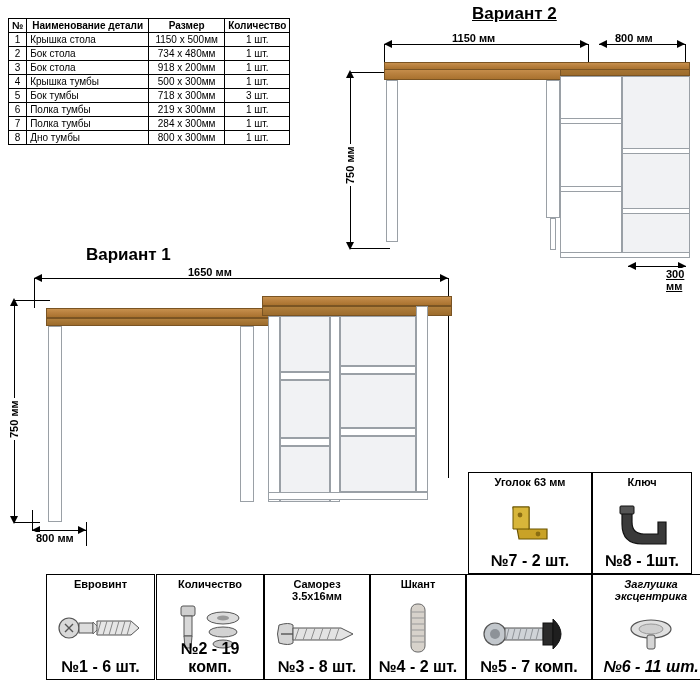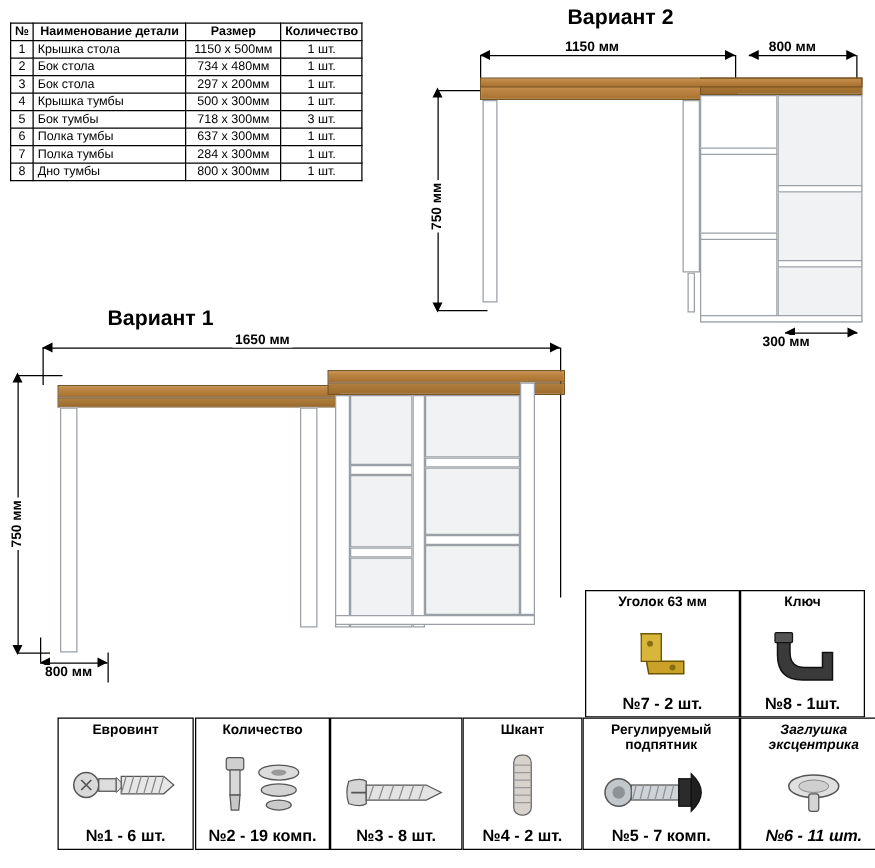--- a/index.html
+++ b/index.html
@@ -17,21 +17,21 @@
     font-weight:normal;white-space:nowrap;
   }
   #parts-table th{font-weight:bold;text-align:center;font-size:10px;}
   #parts-table td.num{text-align:center;width:16px;}
   #parts-table td.name{width:122px;}
   #parts-table td.size{text-align:center;width:76px;}
   #parts-table td.qty{text-align:center;width:60px;}
 
   
   .heading{font-weight:bold;font-size:17px;}
-  #variant2-title{left:454px;top:4px;}
+  #variant2-title{left:472px;top:4px;text-decoration:underline;}
   #variant1-title{left:86px;top:245px;}
 
   
   .panel{position:absolute;background:#ffffff;border:1px solid #9aa0a6;box-sizing:border-box;}
   .panel.shade{background:#f1f2f4;}
   .wood{position:absolute;box-sizing:border-box;border:1px solid #7a5423;
         background:linear-gradient(180deg,#c8914e 0%,#b9813f 45%,#a9722f 100%);}
   .wood.dark{background:linear-gradient(180deg,#b07f3d 0%,#9d6c2c 100%);}
 
   
@@ -43,21 +43,21 @@
   .arrow.r{border-top:4px solid transparent;border-bottom:4px solid transparent;border-left:8px solid #000;}
   .arrow.u{border-left:4px solid transparent;border-right:4px solid transparent;border-bottom:8px solid #000;}
   .arrow.d{border-left:4px solid transparent;border-right:4px solid transparent;border-top:8px solid #000;}
   .dimtext{position:absolute;font-size:11px;font-weight:bold;background:#fff;padding:0 2px;}
   .dimtext.vert{transform:rotate(-90deg);transform-origin:left top;}
   .extline{position:absolute;background:#000;width:1px;}
 
   
   .hwbox{position:absolute;border:1px solid #000;box-sizing:border-box;background:#fff;}
   .hwtitle{font-size:11px;font-weight:bold;text-align:center;line-height:12px;padding-top:3px;}
-  .hwqty{position:absolute;left:0;right:0;bottom:3px;text-align:center;font-size:13px;font-weight:bold;}
+  .hwqty{position:absolute;left:0;right:0;bottom:3px;text-align:center;font-size:16px;font-weight:bold;}
   .hwart{position:absolute;left:0;right:0;top:20px;bottom:18px;display:flex;align-items:center;justify-content:center;}
   .hwart.tall{top:32px;}
 </style>
 </head>
 <body>
 
 <table class="abs" id="parts-table">
   <thead>
     <tr>
       <th>№</th>
@@ -75,39 +75,39 @@
     </tr>
     <tr>
       <td class="num">2</td>
       <td class="name">Бок стола</td>
       <td class="size">734 х 480мм</td>
       <td class="qty">1 шт.</td>
     </tr>
     <tr>
       <td class="num">3</td>
       <td class="name">Бок стола</td>
-      <td class="size">297 х 200мм</td>
+      <td class="size">918 х 200мм</td>
       <td class="qty">1 шт.</td>
     </tr>
     <tr>
       <td class="num">4</td>
       <td class="name">Крышка тумбы</td>
       <td class="size">500 х 300мм</td>
       <td class="qty">1 шт.</td>
     </tr>
     <tr>
       <td class="num">5</td>
       <td class="name">Бок тумбы</td>
       <td class="size">718 х 300мм</td>
       <td class="qty">3 шт.</td>
     </tr>
     <tr>
       <td class="num">6</td>
       <td class="name">Полка тумбы</td>
-      <td class="size">637 х 300мм</td>
+      <td class="size">219 х 300мм</td>
       <td class="qty">1 шт.</td>
     </tr>
     <tr>
       <td class="num">7</td>
       <td class="name">Полка тумбы</td>
       <td class="size">284 х 300мм</td>
       <td class="qty">1 шт.</td>
     </tr>
     <tr>
       <td class="num">8</td>
@@ -136,21 +136,21 @@
 <div class="dimline v abs" style="left:350px;top:72px;height:176px;"></div>
 <div class="arrow u abs" style="left:346px;top:70px;"></div>
 <div class="arrow d abs" style="left:346px;top:242px;"></div>
 <div class="dimline h abs" style="left:350px;top:72px;width:34px;"></div>
 <div class="dimline h abs" style="left:350px;top:248px;width:40px;"></div>
 <div class="dimtext vert abs" style="left:344px;top:186px;">750 мм</div>
 
 <div class="dimline h abs" style="left:628px;top:266px;width:58px;"></div>
 <div class="arrow l abs" style="left:628px;top:262px;"></div>
 <div class="arrow r abs" style="left:678px;top:262px;"></div>
-<div class="dimtext abs" style="left:608px;top:268px;">300 мм</div>
+<div class="dimtext abs" style="left:664px;top:268px;text-decoration:underline;">300 мм</div>
 
 <div>
 
   <div class="wood abs" style="left:384px;top:68px;width:206px;height:12px;"></div>
   <div class="wood dark abs" style="left:560px;top:62px;width:130px;height:14px;transform:skewY(0deg);"></div>
   <div class="wood abs" style="left:384px;top:62px;width:306px;height:8px;"></div>
 
   <div class="panel abs" style="left:386px;top:80px;width:12px;height:162px;"></div>
 
   <div class="panel abs" style="left:546px;top:80px;width:14px;height:138px;"></div>
@@ -271,20 +271,22 @@
       <ellipse cx="58" cy="16" rx="16" ry="6" fill="#dcdcdc" stroke="#555" stroke-width="1"></ellipse>
       <ellipse cx="58" cy="16" rx="6" ry="2.5" fill="#9a9a9a"></ellipse>
       <ellipse cx="58" cy="30" rx="14" ry="5" fill="#d2d2d2" stroke="#555" stroke-width="1"></ellipse>
       <ellipse cx="58" cy="42" rx="10" ry="4" fill="#cacaca" stroke="#555" stroke-width="1"></ellipse>
     </svg>
   </div>
   <div class="hwqty">№2 - 19 комп.</div>
 </div>
 
 <div class="hwbox" style="left:264px;top:574px;width:106px;height:106px;">
+  <div class="hwtitle" style="white-space:pre-line;">Саморез
+3.5х16мм</div>
   <div class="hwart tall">
     <svg width="84" height="26" viewBox="0 0 84 26">
       <path d="M4 4 q-3 9 0 18 q10 3 14 0 v-18 q-4 -3 -14 0 z" fill="#d5d5d5" stroke="#555" stroke-width="1"></path>
       <path d="M6 13 h12" stroke="#555" stroke-width="1.4"></path>
       <path d="M18 7 h48 l12 6 -12 6 h-48 z" fill="#e3e3e3" stroke="#555" stroke-width="1"></path>
       <path d="M24 7 l-4 12 M32 7 l-4 12 M40 7 l-4 12 M48 7 l-4 12 M56 7 l-4 12 M64 7 l-4 12" stroke="#8d8d8d" stroke-width="1"></path>
     </svg>
   </div>
   <div class="hwqty">№3 - 8 шт.</div>
 </div>
@@ -294,22 +296,20 @@
   <div class="hwart">
     <svg width="26" height="56" viewBox="0 0 26 56">
       <rect x="6" y="4" width="14" height="48" rx="6" fill="#d7d2cb" stroke="#666" stroke-width="1"></rect>
       <path d="M6 12 h14 M6 18 h14 M6 24 h14 M6 30 h14 M6 36 h14 M6 42 h14" stroke="#999" stroke-width="1"></path>
     </svg>
   </div>
   <div class="hwqty">№4 - 2 шт.</div>
 </div>
 
 <div class="hwbox" style="left:466px;top:574px;width:126px;height:106px;">
-  <div class="hwtitle" style="white-space:pre-line;">Регулируемый
-подпятник</div>
   <div class="hwart tall">
     <svg width="96" height="34" viewBox="0 0 96 34">
       <circle cx="14" cy="17" r="11" fill="#c2c7cc" stroke="#555" stroke-width="1.2"></circle>
       <circle cx="14" cy="17" r="5" fill="#8d9298"></circle>
       <rect x="24" y="11" width="38" height="12" fill="#cfd3d7" stroke="#555" stroke-width="1"></rect>
       <path d="M28 11 l-3 12 M34 11 l-3 12 M40 11 l-3 12 M46 11 l-3 12 M52 11 l-3 12 M58 11 l-3 12" stroke="#8f9398" stroke-width="1"></path>
       <rect x="62" y="6" width="10" height="22" fill="#2b2b2b" stroke="#111" stroke-width="1"></rect>
       <path d="M72 2 q16 15 0 30 z" fill="#1f1f1f" stroke="#111" stroke-width="1"></path>
     </svg>
   </div>

